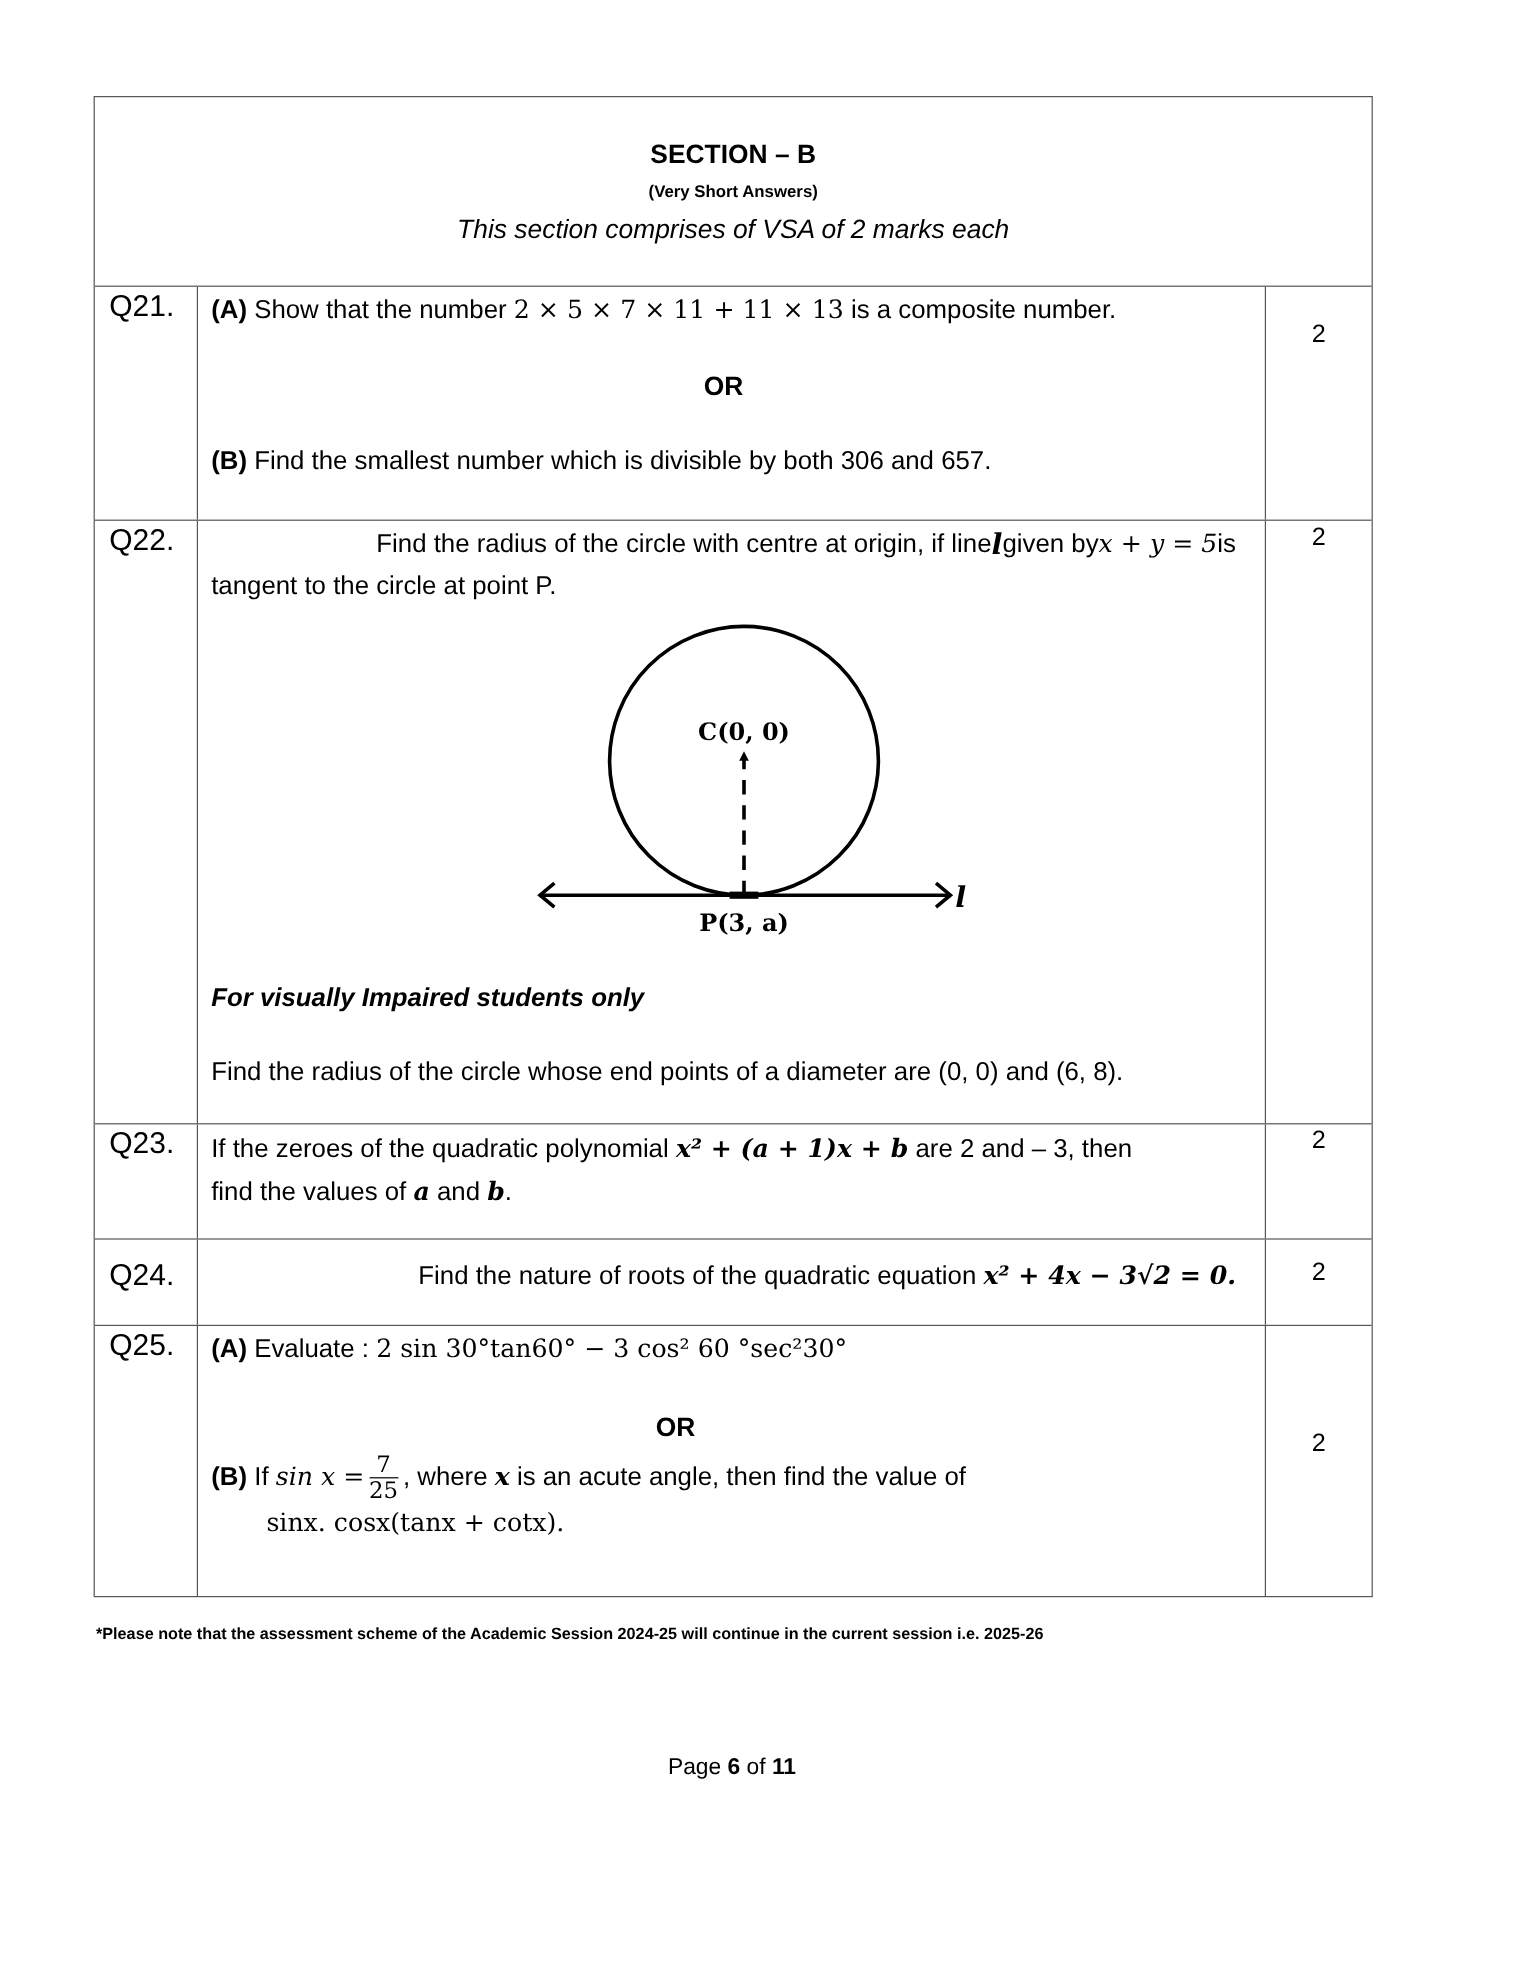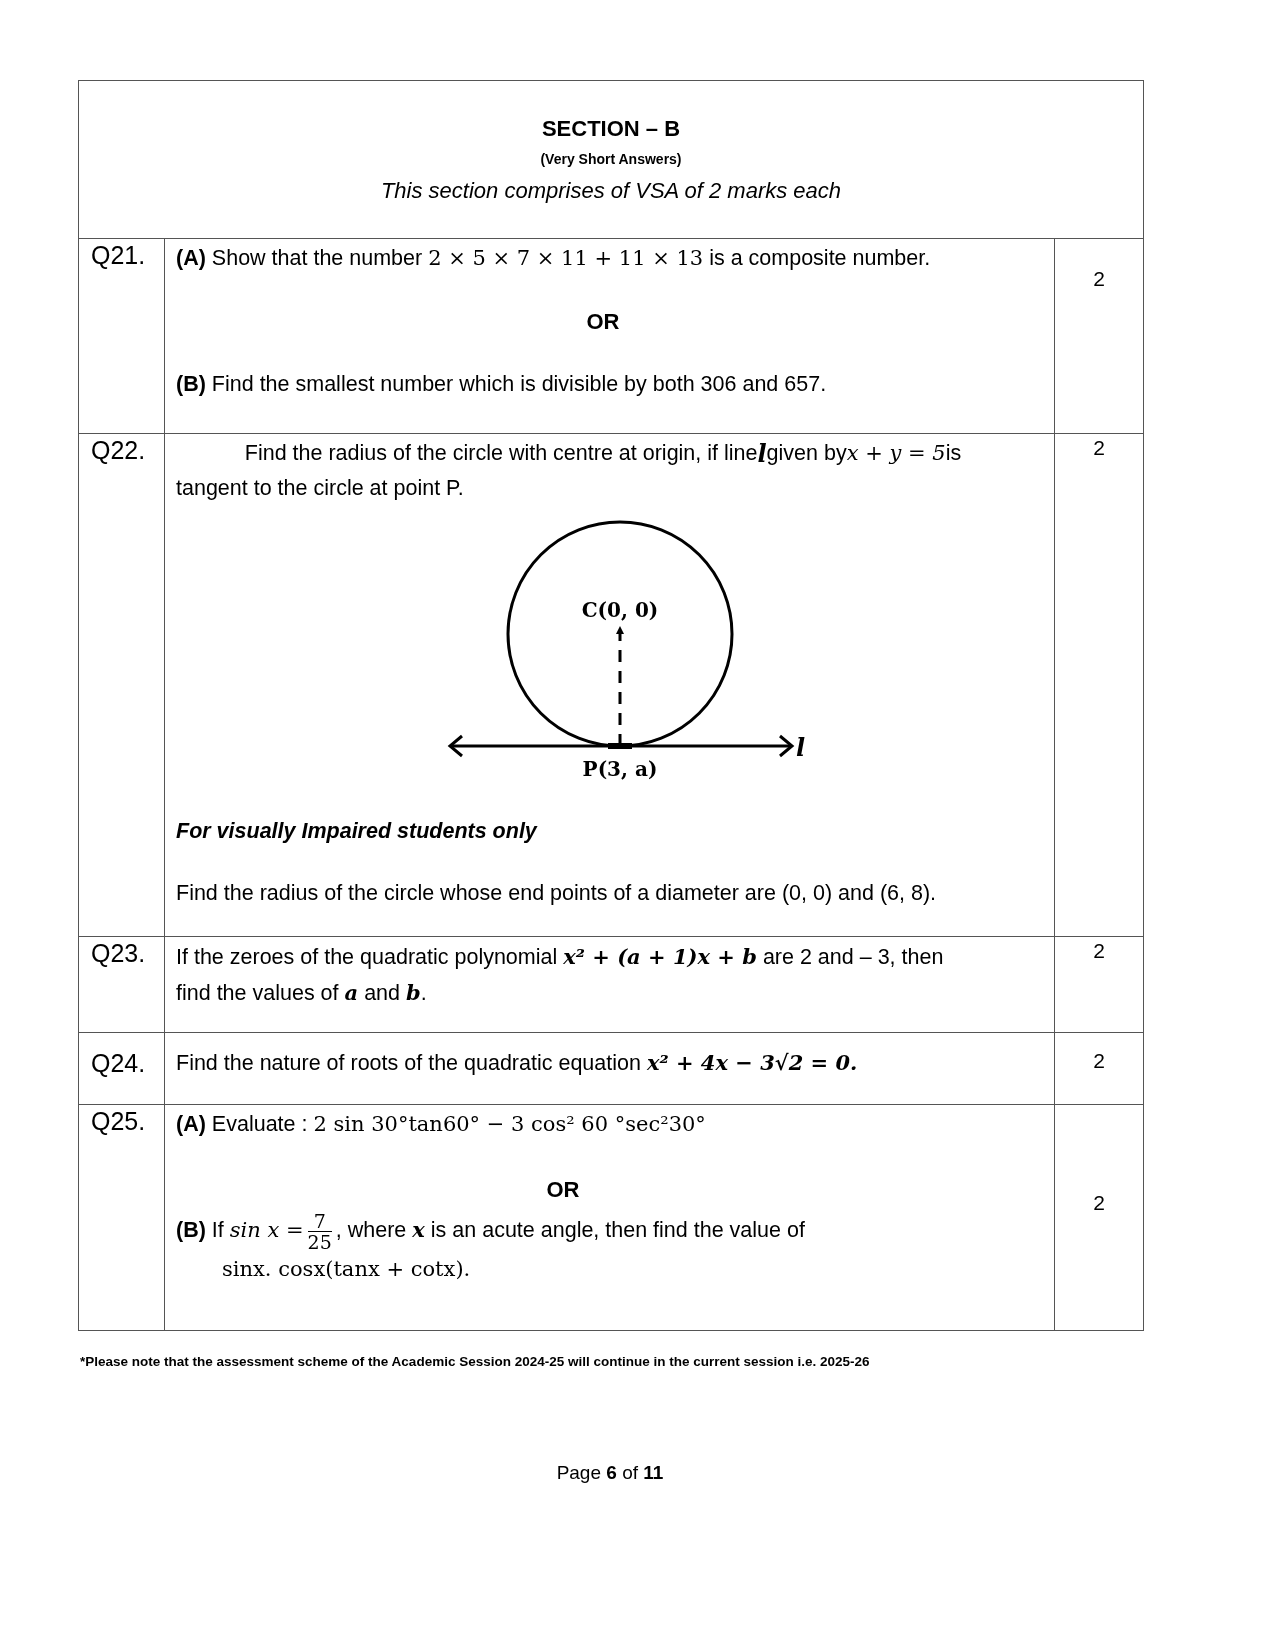--- a/index.html
+++ b/index.html
@@ -45,21 +45,21 @@
         <div><b class="lab">(A)</b> <span>Show that the number</span> <span class="m">2 × 5 × 7 × 11 + 11 × 13</span> <span>is a composite number.</span></div>
         <div class="or" style="margin-top:28px;">OR</div>
         <div style="margin-top:28px;"><b class="lab">(B)</b> <span>Find the smallest number which is divisible by both 306 and 657.</span></div>
       </div>
       <div class="mk" style="padding-top:28px;">2</div>
     </div>
 
     <div class="row" style="height:503px;">
       <div class="qn">Q22.</div>
       <div class="body">
-        <div style="display:flex;justify-content:center;">
+        <div style="display:flex;justify-content:flex-end;">
           <span>Find the radius of the circle with centre at origin, if line</span>
           <span class="mi" style="font-size:24px;">l</span>
           <span>given by</span>
           <span class="m" style="font-style:italic;">x + y = 5</span>
           <span>is</span>
         </div>
         <div>tangent to the circle at point P.</div>
         <svg class="diagram" width="380" height="280" viewBox="0 0 380 280">
           <circle cx="190" cy="120" r="112" fill="none" stroke="#000" stroke-width="3"></circle>
           <line x1="190" y1="232" x2="190" y2="118" stroke="#000" stroke-width="3" stroke-dasharray="12,9"></line>
@@ -82,21 +82,21 @@
       <div class="qn">Q23.</div>
       <div class="body">
         <div><span>If the zeroes of the quadratic polynomial</span> <span class="mi">x² + (a + 1)x + b</span> <span>are 2 and – 3, then</span></div>
         <div><span>find the values of</span> <span class="mi">a</span> <span>and</span> <span class="mi">b</span><span>.</span></div>
       </div>
       <div class="mk" style="padding-top:2px;">2</div>
     </div>
 
     <div class="row" style="height:72px;">
       <div class="qn" style="padding-top:16px;">Q24.</div>
-      <div class="body" style="padding-top:12px;">
+      <div class="body" style="padding-top:12px;text-align:right;">
         <span>Find the nature of roots of the quadratic equation</span> <span class="mi">x² + 4x − 3√2 = 0.</span>
       </div>
       <div class="mk" style="padding-top:16px;">2</div>
     </div>
 
     <div class="row" style="height:225px;">
       <div class="qn">Q25.</div>
       <div class="body">
         <div><b class="lab">(A)</b> <span>Evaluate :</span> <span class="m">2 sin 30°tan60° − 3 cos² 60 °sec²30°</span></div>
         <div class="or" style="margin-top:30px;margin-right:80px;">OR</div>

